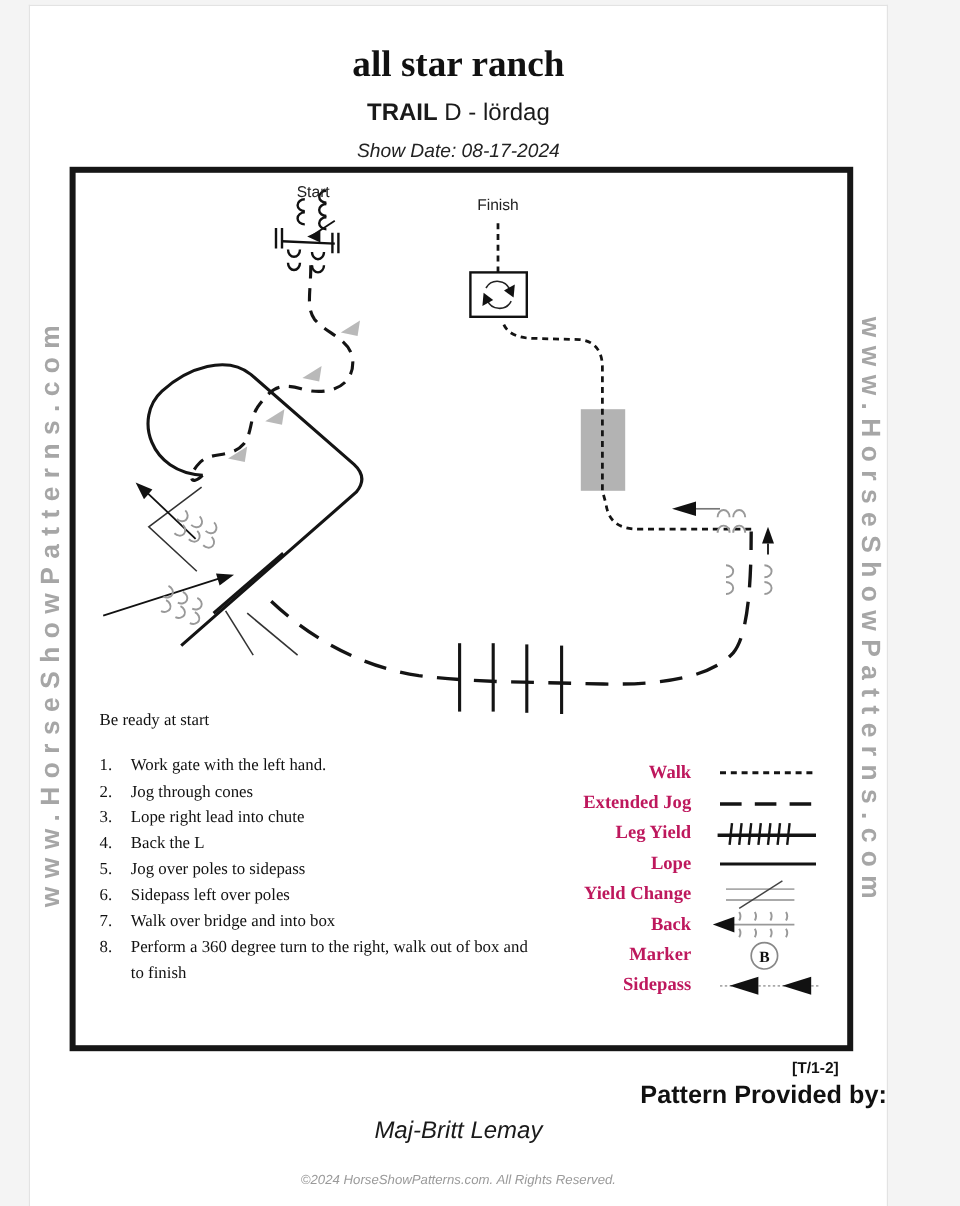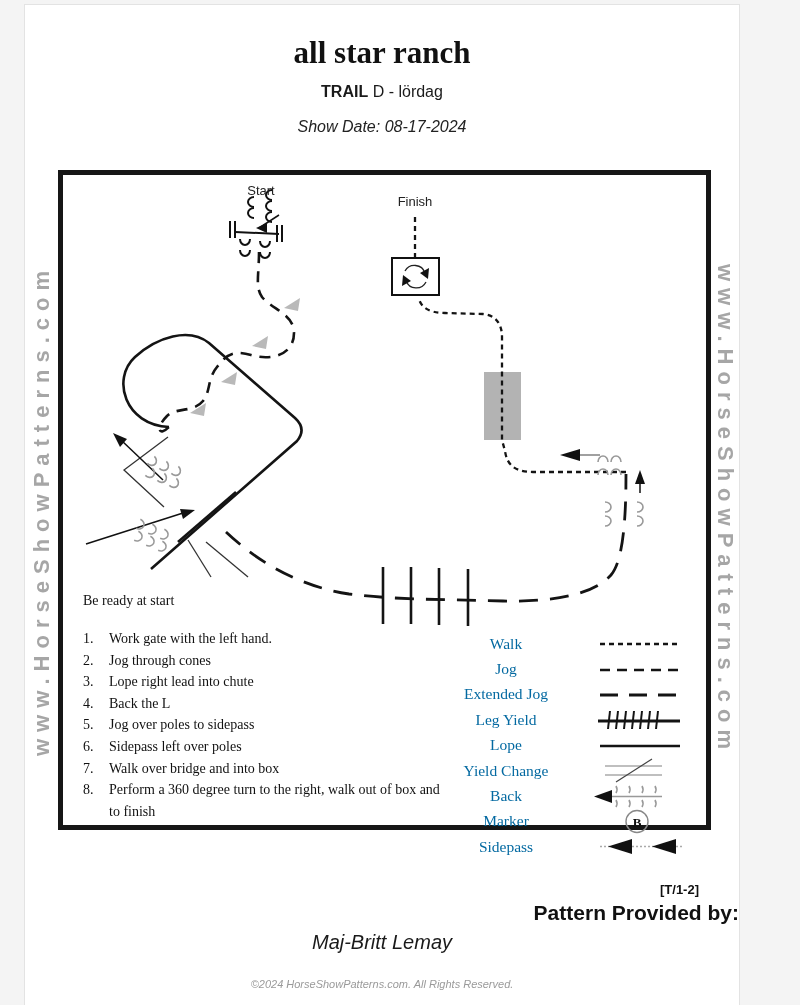--- a/index.html
+++ b/index.html
@@ -1,38 +1,38 @@
 <!DOCTYPE html>
 <html><head>
 <meta charset="utf-8">
 <style>
   * { margin:0; padding:0; box-sizing:border-box; }
   html,body { width:800px; height:1005px; background:#f4f4f4; font-family:"Liberation Sans",sans-serif; overflow:hidden; }
   .canvas { position:relative; width:800px; height:1005px; }
   .page { position:absolute; left:24px; top:4px; width:716px; height:1001px; background:#fff; border:1px solid #e3e3e3; border-bottom:none; }
   .hdr-title { position:absolute; top:30px; left:0; width:100%; text-align:center;
     font-family:Liberation Serif, serif; font-weight:bold; font-size:31px; color:#111; }
-  .hdr-sub { position:absolute; top:78px; left:0; width:100%; text-align:center; font-size:16px; color:#1a1a1a; }
+  .hdr-sub { position:absolute; top:78px; left:0; width:100%; text-align:center; font-size:20px; color:#1a1a1a; }
   .hdr-sub .b { font-weight:bold; }
   .hdr-date { position:absolute; top:113px; left:0; width:100%; text-align:center; font-style:italic; font-size:16px; color:#222; }
   .watermark { position:absolute; white-space:nowrap; font-weight:bold; font-size:22px; letter-spacing:7px; color:#a6a6a6; }
   .wm-left  { top:505px; left:17px;  transform:translate(-50%,-50%) rotate(-90deg); }
   .wm-right { top:505px; left:700px; transform:translate(-50%,-50%) rotate(90deg); }
-  .diagram { position:absolute; left:33px; top:134px; width:653px; height:660px; border:5px solid #161616; background:#fff;margin-top:31px; }
+  .diagram { position:absolute; left:33px; top:134px; width:653px; height:737px; border:5px solid #161616; background:#fff; }
   .diagram svg { display:block; }
   svg text.map-label { font-family:"Liberation Sans",sans-serif; font-size:13px; fill:#222; }
   .instructions { position:absolute; left:58px; top:588px; width:365px;
     font-family:"Liberation Serif",serif; font-size:14px; color:#111; }
   .instructions .intro { margin-bottom:19px; }
   .instructions .step { display:flex; line-height:21.6px; }
   .instructions .num { width:26px; flex:0 0 26px; }
   .instructions .txt { flex:1; }
   .legend { position:absolute; left:411px; top:626px; width:270px; }
   .legend-row { display:flex; align-items:center; height:25.4px; }
-  .legend-label { flex:0 0 140px; text-align:center; font-family:"Liberation Serif",serif; font-weight:normal; font-size:15.5px; color:#0369a1; }
+  .legend-label { flex:0 0 140px; text-align:right; font-family:"Liberation Serif",serif; font-weight:bold; font-size:15.5px; color:#be185d; }
   .legend-sample { margin-left:14px; width:100px; height:25px; }
   .pattern-code { position:absolute; top:877px; right:40px; font-weight:bold; font-size:13px; color:#111; }
   .provided-by { position:absolute; top:896px; left:0; width:100%; text-align:right; font-weight:bold; font-size:21px; color:#111; }
   .provider-name { position:absolute; top:926px; left:0; width:100%; text-align:center; font-style:italic; font-size:20px; color:#1a1a1a; }
   .copyright { position:absolute; top:973px; left:0; width:100%; text-align:center; font-style:italic; font-size:11px; color:#9a9a9a; }
 </style>
 </head>
 <body>
 
 <div class="canvas">
@@ -198,26 +198,20 @@
     </div>
 
     <div class="legend">
       <div class="legend-row">
         <div class="legend-label">Walk</div>
         <svg class="legend-sample" viewBox="0 0 100 25">
             <path d="M 10,13 H 88" stroke="#141414" stroke-width="2.4" stroke-dasharray="5,4" fill="none"></path>
           </svg>
       </div>
       <div class="legend-row">
-        <div class="legend-label">Jog</div>
-        <svg class="legend-sample" viewBox="0 0 100 25">
-            <path d="M 10,13 H 90" stroke="#141414" stroke-width="2.5" stroke-dasharray="10,7" fill="none"></path>
-          </svg>
-      </div>
-      <div class="legend-row">
         <div class="legend-label">Extended Jog</div>
         <svg class="legend-sample" viewBox="0 0 100 25">
             <path d="M 10,13 H 92" stroke="#141414" stroke-width="3" stroke-dasharray="18,11" fill="none"></path>
           </svg>
       </div>
       <div class="legend-row">
         <div class="legend-label">Leg Yield</div>
         <svg class="legend-sample" viewBox="0 0 100 25">
           <path d="M 8,14 H 90" stroke="#141414" stroke-width="3" fill="none"></path>
           <g stroke="#141414" stroke-width="2">

